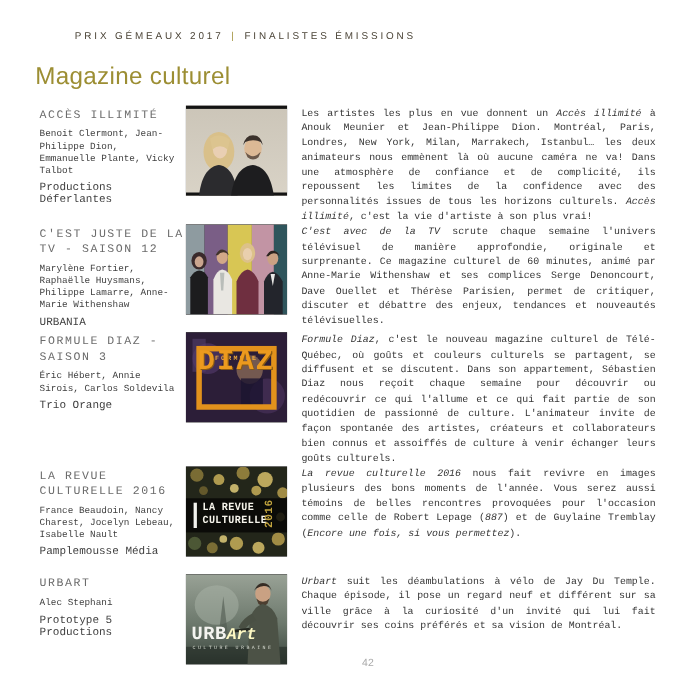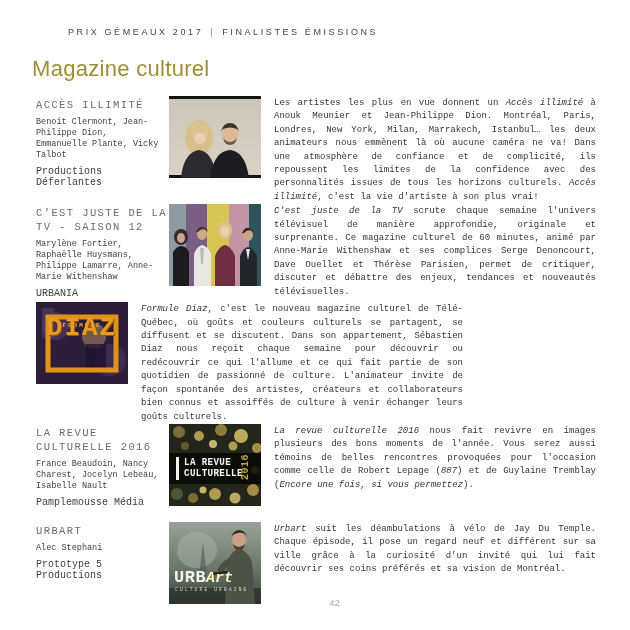--- a/index.html
+++ b/index.html
@@ -150,24 +150,29 @@
           <ellipse cx="56" cy="26" rx="7" ry="9" fill="#dcc189"></ellipse>
           <ellipse cx="56" cy="27" rx="4.2" ry="5.5" fill="#e9cfae"></ellipse>
           <path d="M46,82 V52 Q50,42 56,41 Q62,42 66,52 V82 Z" fill="#6f2f40"></path>
 
           <ellipse cx="79" cy="31" rx="5" ry="6" fill="#caa183"></ellipse>
           <path d="M73,29 Q76,23 80,24 Q84,25 85,29 L83,27 Q78,25 75,29 Z" fill="#2c2420"></path>
           <path d="M71,82 V52 Q74,44 79,43 Q84,44 88,52 V82 Z" fill="#23252c"></path>
           <path d="M77,45 L81,45 L79,56 Z" fill="#e8e8e6"></path>
         </svg>
       </div>
-      <div class="desc"><i>C'est juste de la TV</i><span> scrute chaque semaine l'univers télévisuel de manière approfondie, originale et surprenante. Ce magazine culturel de 60 minutes, animé par Anne-Marie Withenshaw et ses complices Serge Denoncourt, Dave Ouellet et Thérèse Parisien, permet de critiquer, discuter et débattre des enjeux, tendances et nouveautés télévisuelles.</span></div>
-    </div>
-
-    <div class="entry">
+      <div class="desc"><i>C'est avec de la TV</i><span> scrute chaque semaine l'univers télévisuel de manière approfondie, originale et surprenante. Ce magazine culturel de 60 minutes, animé par Anne-Marie Withenshaw et ses complices Serge Denoncourt, Dave Ouellet et Thérèse Parisien, permet de critiquer, discuter et débattre des enjeux, tendances et nouveautés télévisuelles.</span></div>
+    </div>
+
+    <div class="entry">
+      <div class="meta">
+        <div class="entry-title">FORMULE DIAZ - SAISON 3</div>
+        <div class="credits">Éric Hébert, Annie Sirois, Carlos Soldevila</div>
+        <div class="production">Trio Orange</div>
+      </div>
       <div class="thumb">
         <svg viewBox="0 0 92 82">
           <rect width="92" height="82" fill="#2c1e38"></rect>
           <circle cx="20" cy="24" r="14" fill="#4b3360" opacity="0.8"></circle>
           <circle cx="74" cy="58" r="16" fill="#47305a" opacity="0.7"></circle>
           <ellipse cx="58" cy="34" rx="12" ry="13" fill="#b08a64" opacity="0.55"></ellipse>
           <rect x="50" y="42" width="20" height="26" fill="#1c1430" opacity="0.8"></rect>
           <rect x="6" y="6" width="12" height="30" fill="#53406a" opacity="0.6"></rect>
           <rect x="12" y="15" width="68" height="53" fill="none" stroke="#e2921c" stroke-width="5"></rect>
         </svg>

